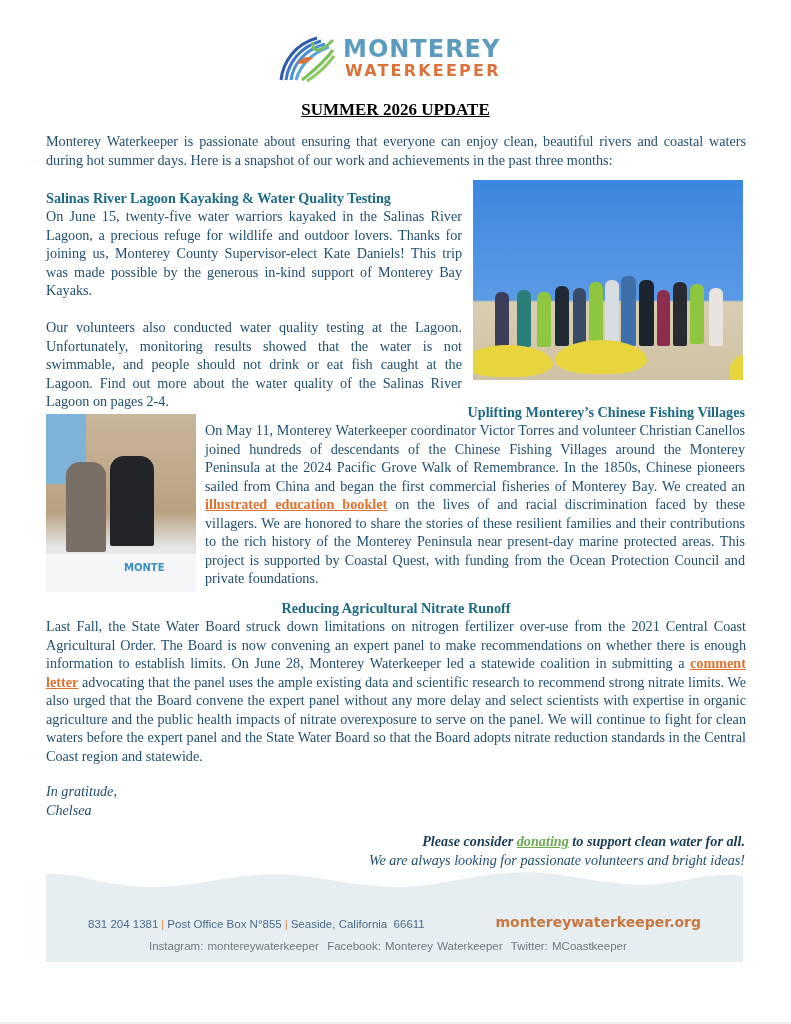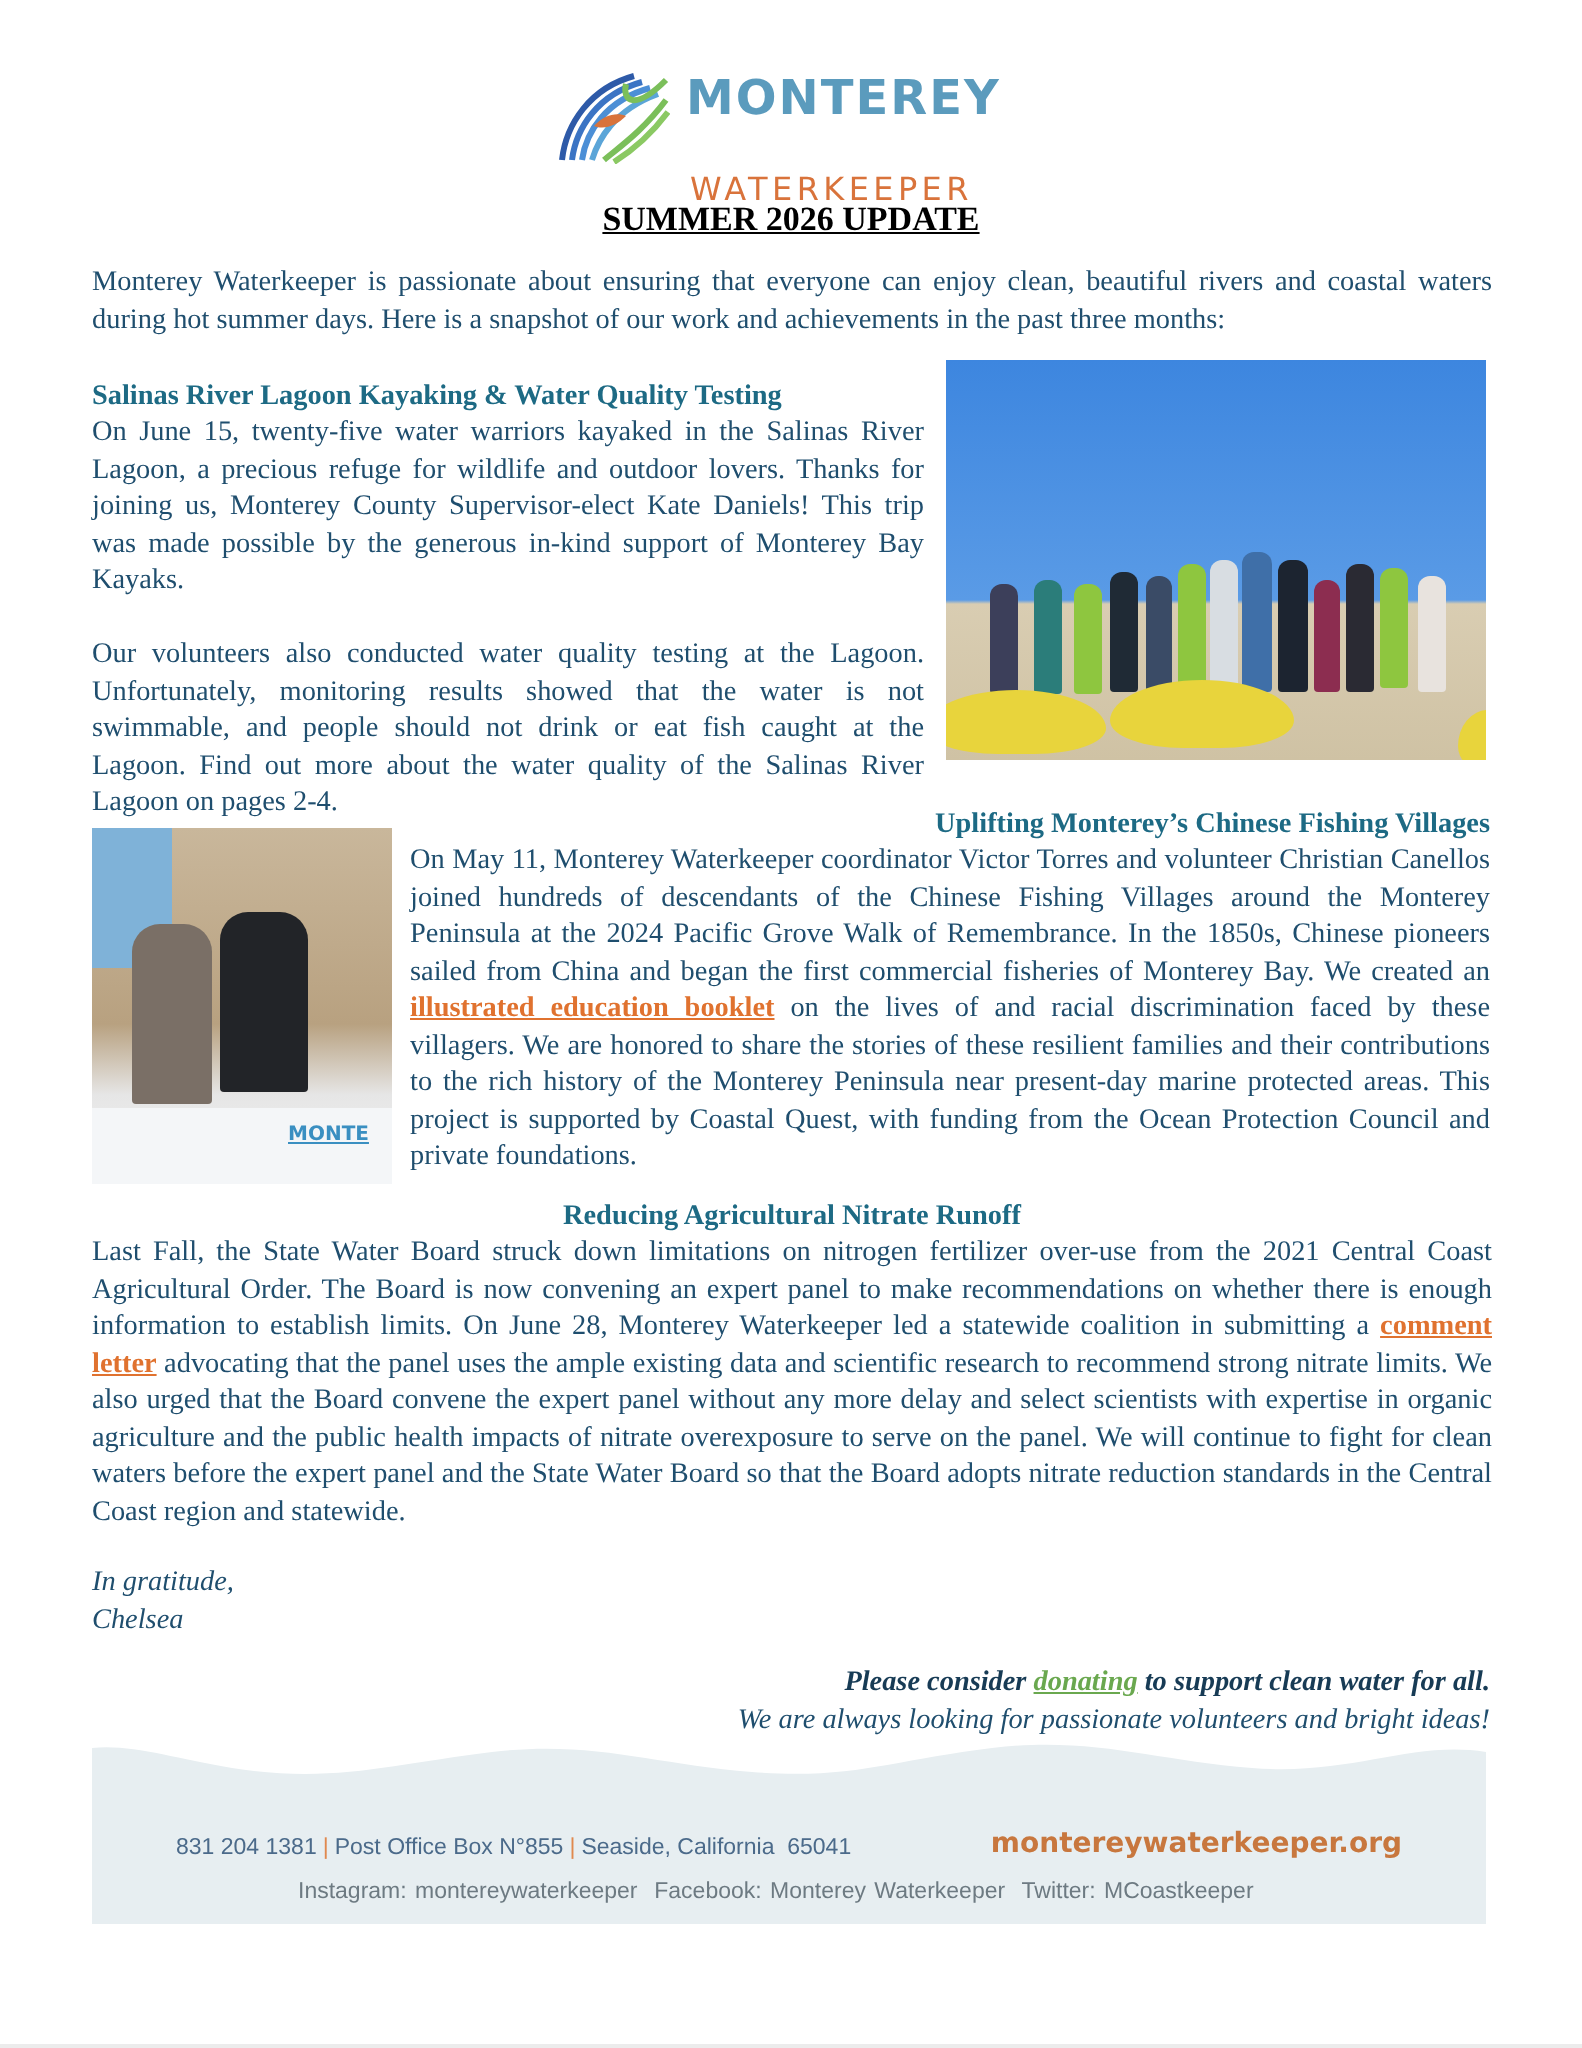--- a/index.html
+++ b/index.html
@@ -1,21 +1,21 @@
 <!DOCTYPE html>
 <html><head>
 <meta charset="utf-8">
 <style>
   html, body { margin: 0; padding: 0; background: #ffffff; }
   body { width: 791px; height: 1024px; position: relative; overflow: hidden; font-family: "Liberation Serif", serif; color: #1f4e6e; }
   .page { position: absolute; left: 0; top: 0; width: 791px; height: 1024px; }
   .logo { position: absolute; left: 277px; top: 36px; width: 245px; height: 50px; }
   .logo-mark { position: absolute; left: 0; top: 0; width: 58px; height: 46px; }
   .logo-top { position: absolute; left: 66px; top: 0px; font-family: "DejaVu Sans", sans-serif; font-weight: bold; font-size: 24px; letter-spacing: 1px; color: #5b9bbd; line-height: 26px; }
-  .logo-bottom { position: absolute; left: 68px; top: 25px; font-family: "DejaVu Sans", sans-serif; font-weight: normal; font-size: 16px; letter-spacing: 2.2px; color: #d9733b; line-height: 20px; margin-top: 24px; }
+  .logo-bottom { position: absolute; left: 68px; top: 25px; font-family: "DejaVu Sans", sans-serif; font-weight: bold; font-size: 16px; letter-spacing: 2.2px; color: #d9733b; line-height: 20px; }
   .title { position: absolute; left: 0; width: 791px; top: 100px; text-align: center; font-weight: bold; font-size: 17px; color: #000; text-decoration: underline; }
   .intro { position: absolute; left: 46px; top: 132px; width: 700px; font-size: 14.2px; line-height: 18.5px; color: #1f4e6e; }
   .h { font-weight: bold; color: #1d6a84; font-size: 14.2px; }
   .p { font-size: 14.2px; line-height: 18.5px; color: #1f4e6e; text-align: justify; }
   .sec1 { position: absolute; left: 46px; top: 190px; width: 416px; }
   .sec1 .p { margin: 0; }
   .sec1 .p2 { margin-top: 18.5px; }
   .photo1 { position: absolute; left: 473px; top: 180px; width: 270px; height: 200px; overflow: hidden; background: linear-gradient(#3d86df 0%, #5a9be6 60%, #d9cdb2 61%, #cfc2a4 100%); }
   .photo2 { position: absolute; left: 46px; top: 414px; width: 150px; height: 178px; overflow: hidden; background: linear-gradient(180deg, #c9b79b 0%, #b8a180 55%, #e6e6e6 75%, #f2f2f2 100%); }
   .sec2 { position: absolute; left: 205px; top: 404px; width: 540px; }
@@ -85,21 +85,21 @@
     <div class="kayak" style="left:-10px;top:165px;width:90px;height:32px;"></div>
     <div class="kayak" style="left:82px;top:160px;width:92px;height:34px;"></div>
     <div class="kayak" style="left:256px;top:175px;width:30px;height:30px;"></div>
   </div>
 
   <div class="photo2">
     <div style="position:absolute;left:0;top:0;width:40px;height:70px;background:#7fb2d8;"></div>
     <div class="person" style="left:20px;top:48px;width:40px;height:90px;background:#7a6f66;border-radius:14px 14px 2px 2px;"></div>
     <div class="person" style="left:64px;top:42px;width:44px;height:90px;background:#222428;border-radius:14px 14px 2px 2px;"></div>
     <div style="position:absolute;left:0;top:140px;width:150px;height:38px;background:#f4f6f8;"></div>
-    <div style="position:absolute;left:98px;top:148px;width:58px;height:12px;color:#3a8fc1;font-family:'DejaVu Sans',sans-serif;font-weight:bold;font-size:10px;text-decoration:underline;">MONTE</div>
+    <div style="position:absolute;left:78px;top:148px;width:58px;height:12px;color:#3a8fc1;font-family:'DejaVu Sans',sans-serif;font-weight:bold;font-size:10px;">MONTE</div>
   </div>
 
   <div class="sec2">
     <div class="h">Uplifting Monterey’s Chinese Fishing Villages</div>
     <p class="p" style="margin:0;"><span>On May 11, Monterey Waterkeeper coordinator Victor Torres and volunteer Christian Canellos joined hundreds of descendants of the Chinese Fishing Villages around the Monterey Peninsula at the 2024 Pacific Grove Walk of Remembrance. In the 1850s, Chinese pioneers sailed from China and began the first commercial fisheries of Monterey Bay. We created an </span><a class="link-orange">illustrated education booklet</a><span> on the lives of and racial discrimination faced by these villagers. We are honored to share the stories of these resilient families and their contributions to the rich history of the Monterey Peninsula near present-day marine protected areas. This project is supported by Coastal Quest, with funding from the Ocean Protection Council and private foundations.</span></p>
   </div>
 
   <div class="sec3">
     <div class="h">Reducing Agricultural Nitrate Runoff</div>
     <p class="p" style="margin:0;"><span>Last Fall, the State Water Board struck down limitations on nitrogen fertilizer over-use from the 2021 Central Coast Agricultural Order. The Board is now convening an expert panel to make recommendations on whether there is enough information to establish limits. On June 28, Monterey Waterkeeper led a statewide coalition in submitting a </span><a class="link-orange">comment letter</a><span> advocating that the panel uses the ample existing data and scientific research to recommend strong nitrate limits. We also urged that the Board convene the expert panel without any more delay and select scientists with expertise in organic agriculture and the public health impacts of nitrate overexposure to serve on the panel. We will continue to fight for clean waters before the expert panel and the State Water Board so that the Board adopts nitrate reduction standards in the Central Coast region and statewide.</span></p>
@@ -113,20 +113,20 @@
   <div class="cta">
     <div class="c1"><span>Please consider </span><a class="link-green">donating</a><span> to support clean water for all.</span></div>
     <div class="c2">We are always looking for passionate volunteers and bright ideas!</div>
   </div>
 
   <div class="footer">
     <svg class="footer-wave" viewBox="0 0 697 26" preserveAspectRatio="none">
       <path d="M0 0 L697 0 L697 8 C660 2 630 20 580 16 C530 12 500 0 450 6 C400 12 380 22 330 18 C280 14 250 2 200 8 C150 14 120 24 70 16 C40 11 20 4 0 6 Z" fill="#ffffff"></path>
     </svg>
     <div class="f-line1">
-      <span>831 204 1381</span><span class="sep">|</span><span>Post Office Box N°855</span><span class="sep">|</span><span style="white-space:pre;">Seaside, California  65041</span>
+      <span>831 204 1381</span><span class="sep">|</span><span>Post Office Box N°855</span><span class="sep">|</span><span style="white-space:pre;">Seaside, California  66611</span>
     </div>
     <a class="f-site">montereywaterkeeper.org</a>
     <div class="f-line2" style="white-space:pre;">Instagram: montereywaterkeeper  Facebook: Monterey Waterkeeper  Twitter: MCoastkeeper</div>
   </div>
 
   <div class="bottom-rule"></div>
 </div>
 
 </body></html>

